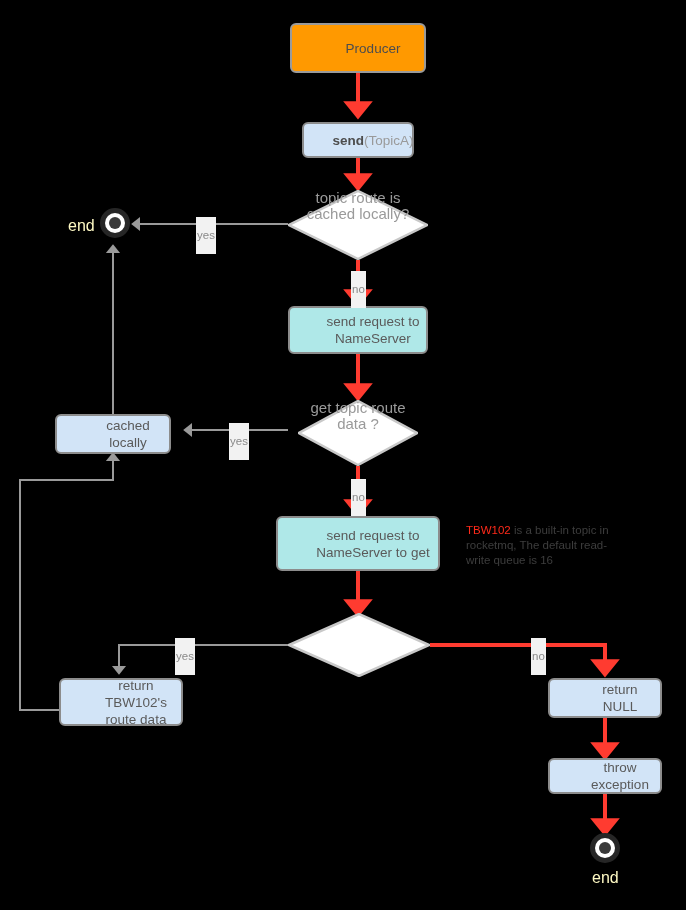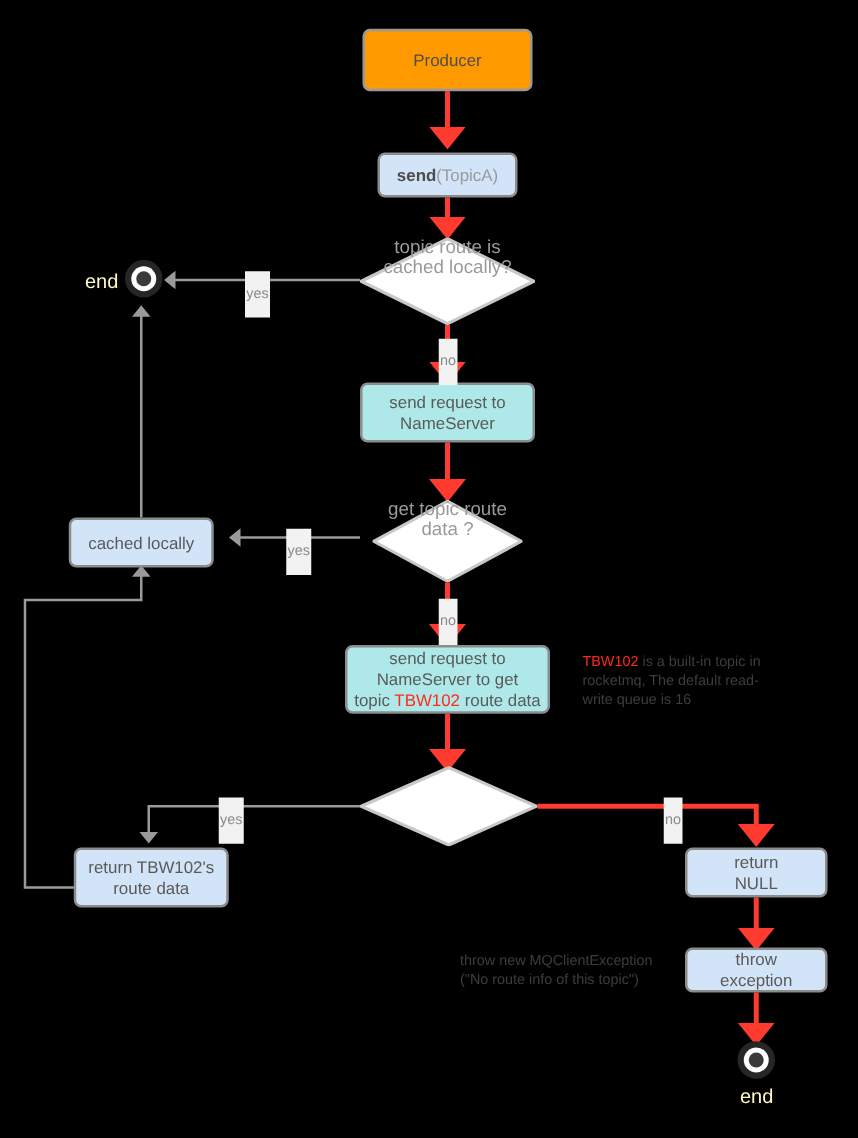--- a/index.html
+++ b/index.html
@@ -32,20 +32,21 @@
     box-sizing: border-box;
     display: flex;
     align-items: center;
     justify-content: center;
     text-align: center;
     border: 2px solid #8c8c8c;
     border-radius: 6px;
     color: #5a5a5a;
     font-size: 13.5px;
     line-height: 17px;
+    padding-left: 30px;
   }
   .node.orange {
     background: #FF9900;
     border-color: #9a9a9a;
     color: #4d4d4d;
   }
   .node.cyan {
     background: #AFE8E8;
     border-color: #8c8c8c;
   }
@@ -215,23 +216,20 @@
   </div>
 
   <div class="node blue" style="left:55px; top:414px; width:116px; height:40px;">
     <span>cached locally</span>
   </div>
 
   <div class="node cyan" style="left:276px; top:516px; width:164px; height:55px;">
     <div>
       <div>send request to</div>
       <div>NameServer to get</div>
-      <div>
-        <span>topic </span><span class="hl-red">TBW102</span><span> route data</span>
-      </div>
     </div>
   </div>
 
   <div class="diamond" style="left:288px; top:613px; width:142px; height:64px;">
     <svg class="dshape" viewBox="0 0 142 64" preserveAspectRatio="none">
       <polygon points="71,1 141,32 71,63 1,32" fill="#ffffff" stroke="#c8c8c8" stroke-width="2.5"></polygon>
     </svg>
   </div>
 
   <div class="node blue" style="left:59px; top:678px; width:124px; height:48px;">
@@ -273,16 +271,14 @@
   <div class="edge-label" style="left:351px; top:271px;">no</div>
   <div class="edge-label" style="left:229px; top:423px;">yes</div>
   <div class="edge-label" style="left:351px; top:479px;">no</div>
   <div class="edge-label" style="left:175px; top:638px;">yes</div>
   <div class="edge-label" style="left:531px; top:638px;">no</div>
 
   <div class="annotation" style="left:466px; top:523px; width:200px;"><span class="hl-red">TBW102</span><span> is a built-in topic in
 rocketmq, The default read-
 write queue is 16</span></div>
 
-  <div class="annotation" style="left:368px; top:762px; width:180px; text-align:left;">throw new MQClientException
-("No route info of this topic")</div>
 
 </div>
 
 </body></html>

